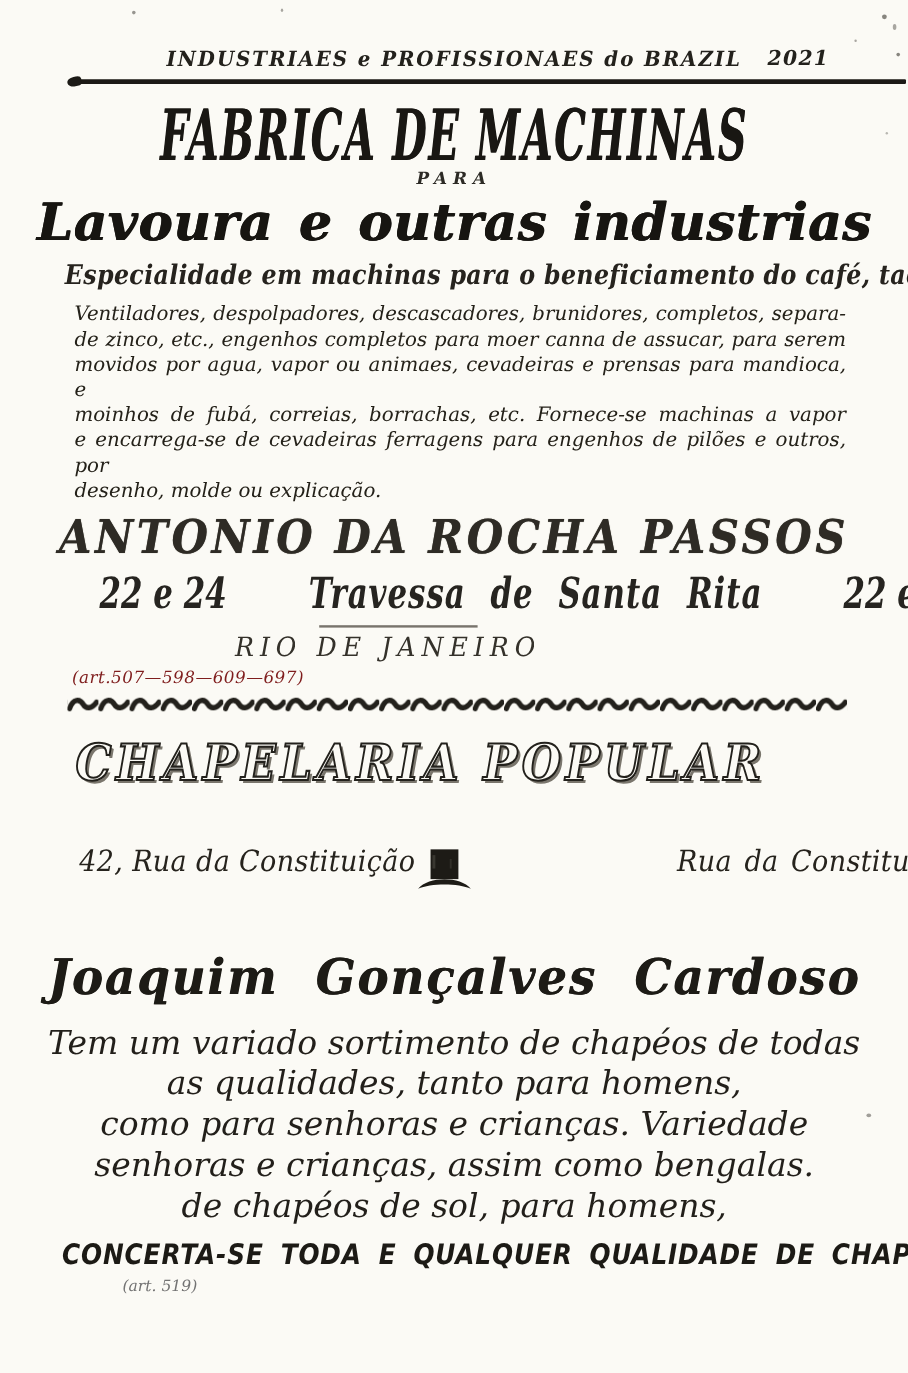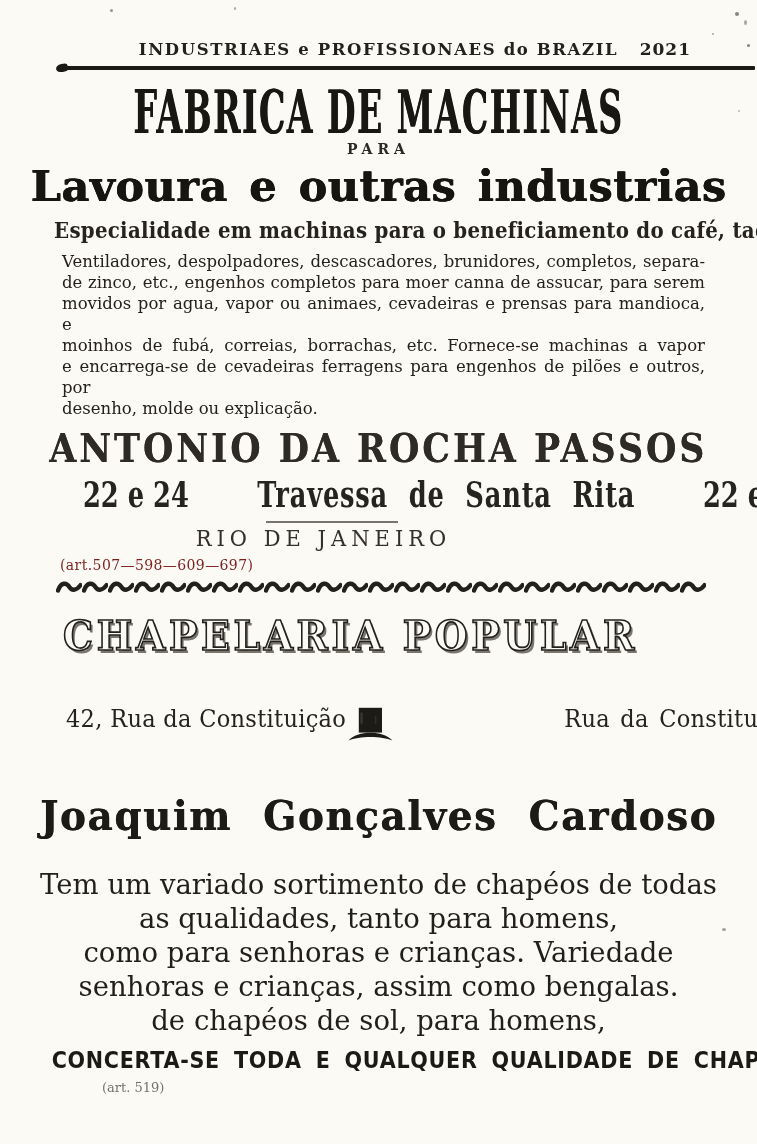--- a/index.html
+++ b/index.html
@@ -4,21 +4,21 @@
 <style>
   html,body{margin:0;padding:0;}
   body{
     width:757px;height:1144px;
     background:#fbfaf5;
     font-family:"DejaVu Serif","Liberation Serif",serif;
     color:#201e1a;
     position:relative;
     overflow:hidden;
   }
-  .page{position:relative;width:757px;height:824px;}
+  .page{position:relative;width:757px;height:824px;font-style:italic;}
 
   
   .speck{position:absolute;background:#55524c;border-radius:50%;opacity:.7;}
   .s1{left:735px;top:12px;width:4px;height:4px;}
   .s2{left:744px;top:20px;width:3px;height:5px;opacity:.5;}
   .s3{left:747px;top:44px;width:3px;height:3px;}
   .s4{left:712px;top:33px;width:2px;height:2px;opacity:.5;}
   .s5{left:110px;top:9px;width:3px;height:3px;opacity:.6;}
   .s6{left:234px;top:7px;width:2px;height:3px;opacity:.5;}
   .s7{left:722px;top:928px;width:4px;height:3px;opacity:.55;}
@@ -123,21 +123,21 @@
   .chap-addr{font-size:22.5px;color:#26231d;letter-spacing:0.3px;white-space:nowrap;
     display:inline-block;transform:scaleY(1.08);}
   .chap-addr.right{word-spacing:3px;}
   .hat-icon{display:inline-block;margin-right:170px;}
   .chap-owner-wrap{margin-top:40px;}
   .chap-owner{
     display:inline-block;font-size:39px;font-weight:bold;color:#1d1b16;
     letter-spacing:1.5px;word-spacing:16px;white-space:nowrap;
     transform:scaleY(1.05);text-shadow:0.4px 0 0 currentColor;
   }
-  .chap-body{margin-top:29px;font-size:27.5px;line-height:34px;color:#221f1a;}
+  .chap-body{margin-top:14px;font-size:27.5px;line-height:34px;color:#221f1a;}
   .chap-body div{text-align:center;white-space:nowrap;}
   .chap-footer-wrap{margin-top:9px;}
   .chap-footer{
     display:inline-block;
     font-family:"DejaVu Sans","Liberation Sans",sans-serif;
     font-weight:bold;font-size:23.5px;letter-spacing:0.8px;word-spacing:7px;
     color:#1c1a15;transform:scaleX(0.88);transform-origin:center;white-space:nowrap;
   }
   .chap-art{margin:6px 0 0 102px;font-size:13px;color:#737373;}
 </style>

